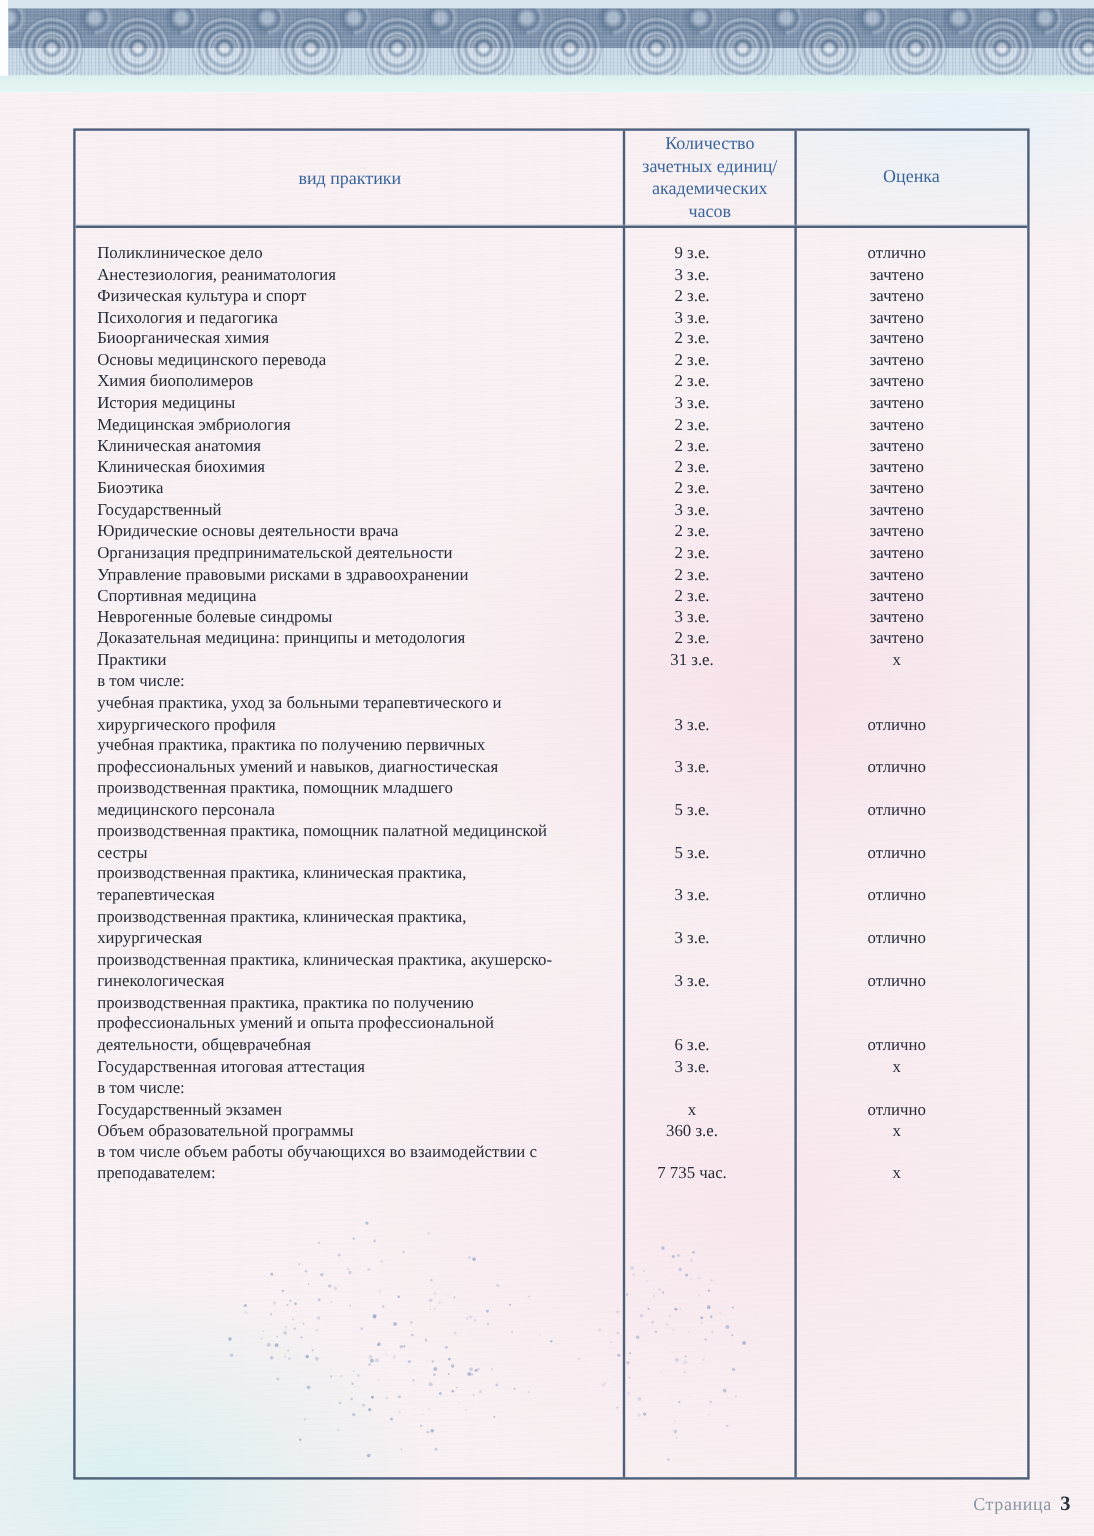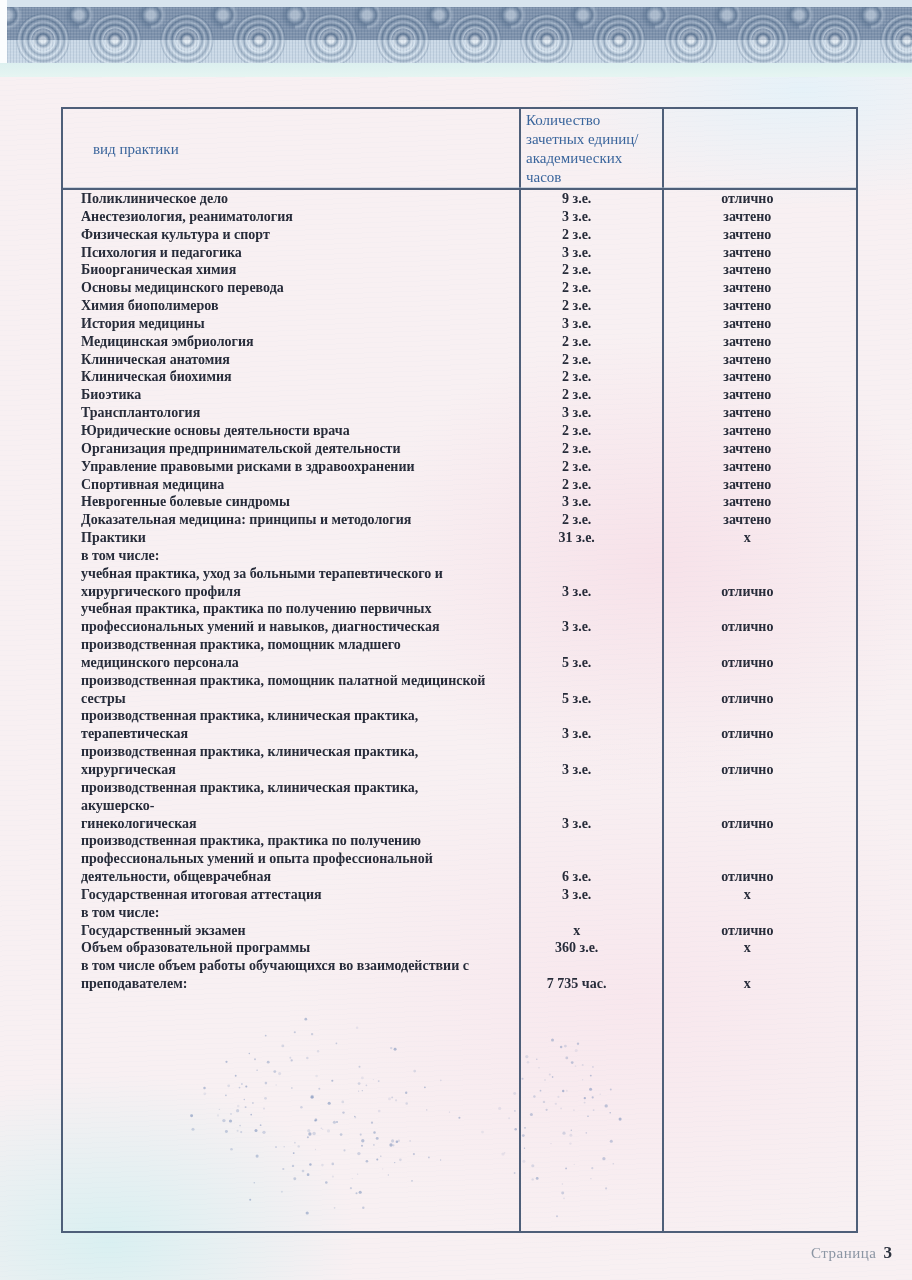--- a/index.html
+++ b/index.html
@@ -37,25 +37,25 @@
   .doc-table{
     position:absolute;left:61px;top:107px;width:797px;height:1126px;
     box-sizing:border-box;border:2px solid #4e5f79;
     color:#272c3a;
   }
   .vline{position:absolute;top:0;bottom:0;width:2px;background:#4e5f79;}
   .vline-1{left:456px;}
   .vline-2{left:599px;}
   .hline{position:absolute;left:0;right:0;top:79px;height:2px;background:#4e5f79;box-shadow:0 -1px 0 rgba(160,180,200,0.5);}
   .thead{position:absolute;left:0;top:0;right:0;height:79px;display:flex;color:#3a659c;}
-  .th{display:flex;flex-direction:column;justify-content:center;box-sizing:border-box;}
+  .th{display:flex;flex-direction:column;justify-content:center;text-align:center;box-sizing:border-box;}
   .th-name{width:457px;font-size:15px;line-height:20px;padding:0 30px;}
   .th-credits{width:143px;font-size:15px;line-height:19px;padding:0 6px;}
   .th-grade{width:193px;font-size:15px;}
-  .tbody{position:absolute;left:0;top:81px;right:16px;font-weight:bold;}
+  .tbody{position:absolute;left:0;top:81px;right:16px;padding-top:13px;}
   .row{display:flex;align-items:flex-end;font-size:14px;line-height:17.85px;}
   .cell-name{width:457px;box-sizing:border-box;padding-left:18px;padding-right:8px;white-space:pre-line;}
   .cell-credits{width:164px;text-align:center;}
   .cell-grade{width:195px;text-align:center;}
   .watermark{position:absolute;left:0;top:0;pointer-events:none;}
   
   .footer{position:absolute;top:1243px;right:20px;font-size:15px;color:#8b95a3;letter-spacing:0.5px;}
   .footer .num{font-size:17px;font-weight:bold;color:#2b313d;margin-left:7px;letter-spacing:0;}
 </style>
 </head>
@@ -72,20 +72,21 @@
   <div class="doc-table">
     <div class="vline vline-1"></div>
     <div class="vline vline-2"></div>
     <div class="hline"></div>
 
     <div class="thead">
       <div class="th th-name">
         <div>вид практики</div>
       </div>
       <div class="th th-credits">Количество зачетных единиц/ академических часов</div>
+      <div class="th th-grade">Оценка</div>
     </div>
 
     <div class="tbody" id="rows">
         <div class="row">
           <div class="cell-name">Поликлиническое дело</div>
           <div class="cell-credits">9 з.е.</div>
           <div class="cell-grade">отлично</div>
         </div>
         <div class="row">
           <div class="cell-name">Анестезиология, реаниматология</div>
@@ -136,21 +137,21 @@
           <div class="cell-name">Клиническая биохимия</div>
           <div class="cell-credits">2 з.е.</div>
           <div class="cell-grade">зачтено</div>
         </div>
         <div class="row">
           <div class="cell-name">Биоэтика</div>
           <div class="cell-credits">2 з.е.</div>
           <div class="cell-grade">зачтено</div>
         </div>
         <div class="row">
-          <div class="cell-name">Трансплантология</div>
+          <div class="cell-name">Государственный</div>
           <div class="cell-credits">3 з.е.</div>
           <div class="cell-grade">зачтено</div>
         </div>
         <div class="row">
           <div class="cell-name">Юридические основы деятельности врача</div>
           <div class="cell-credits">2 з.е.</div>
           <div class="cell-grade">зачтено</div>
         </div>
         <div class="row">
           <div class="cell-name">Организация предпринимательской деятельности</div>

